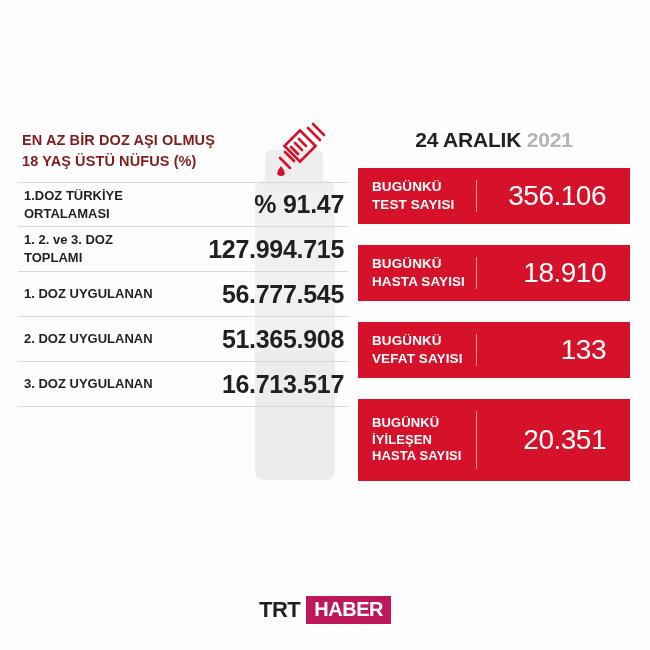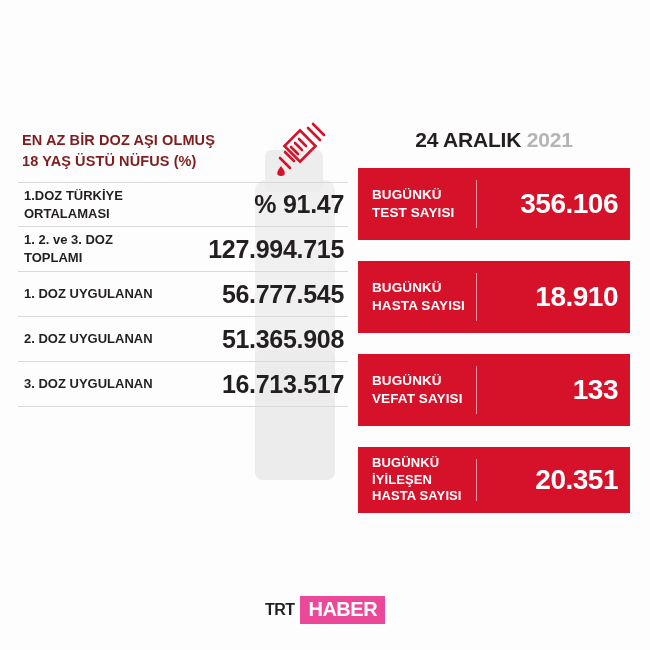--- a/index.html
+++ b/index.html
@@ -105,21 +105,21 @@
     font-weight: bold;
     color: #231f20;
     text-align: center;
     letter-spacing: -0.2px;
     margin-bottom: 16px;
   }
   .date-line .year { color: #b5b5b5; font-weight: bold; }
   .stat-card {
     background: #d6122b;
     color: #ffffff;
-    height: 72px;
+    height: 56px;
     margin-bottom: 21px;
     display: flex;
     align-items: center;
     position: relative;
   }
   .stat-label {
     flex: 0 0 118px;
     padding-left: 14px;
     font-size: 13.5px;
     font-weight: bold;
@@ -130,49 +130,49 @@
     position: absolute;
     left: 118px;
     top: 12px;
     bottom: 12px;
     width: 1px;
     background: rgba(255,255,255,0.55);
   }
   .stat-value {
     flex: 1;
     text-align: right;
-    padding-right: 12px;
+    padding-right: 24px;
     font-size: 28px;
-    font-weight: bold;
-    letter-spacing: -0.5px;
-  }
-  .stat-card.tall { height: 66px; justify-content: flex-end; }
+    font-weight: normal;
+    letter-spacing: -0.5px;
+  }
+  .stat-card.tall { height: 82px; justify-content: flex-end; }
   .stat-card.tall .stat-label { font-size: 13px; line-height: 1.28; }
 
   
   .footer {
     position: absolute;
     left: 0; right: 0;
     bottom: 26px;
     display: flex;
     justify-content: center;
     align-items: center;
   }
   .logo-trt {
-    font-size: 16px;
+    font-size: 22px;
     font-weight: bold;
     color: #231f20;
     letter-spacing: -0.5px;
     padding-right: 6px;
   }
   .logo-haber {
     font-size: 20px;
     font-weight: bold;
     color: #ffffff;
-    background: #ec4899;
+    background: #be185d;
     padding: 2px 8px 3px 8px;
     letter-spacing: -0.5px;
   }
 
   
   .bg-art {
     position: absolute;
     left: 210px; top: 150px;
     width: 165px; height: 420px;
     opacity: 0.10;

